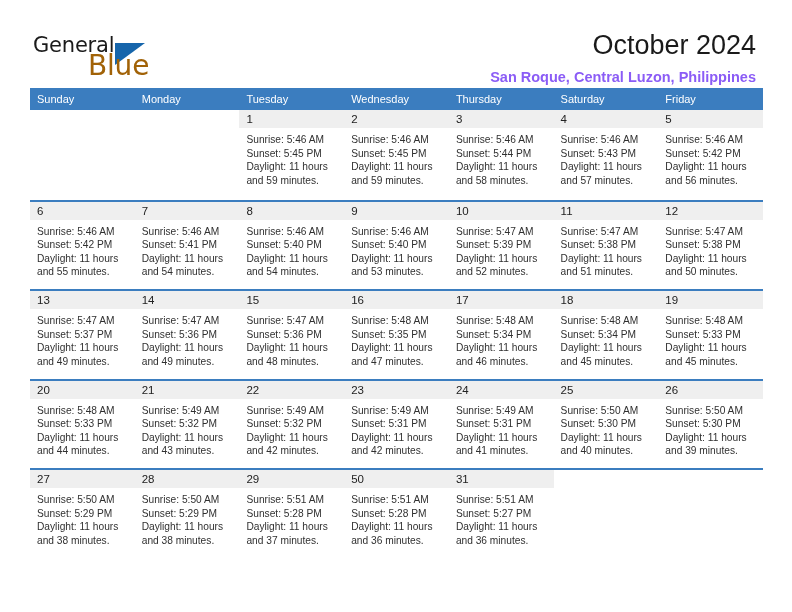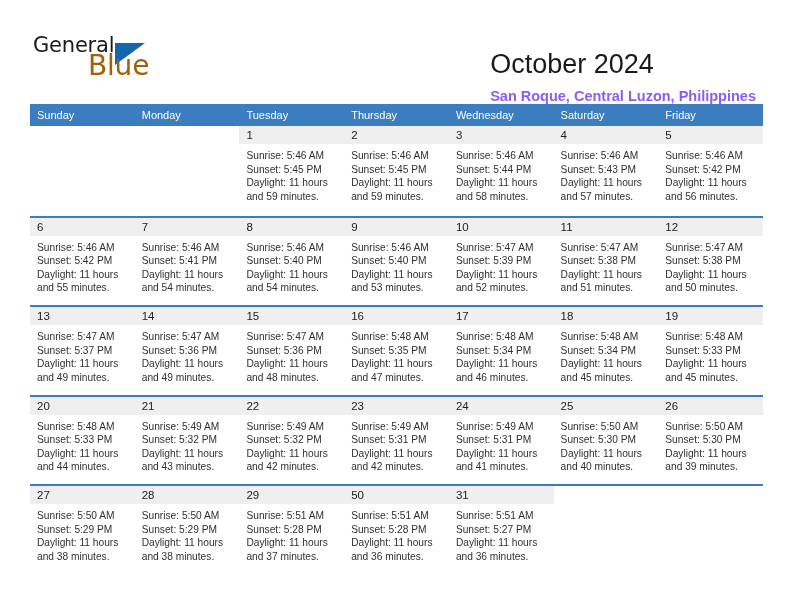--- a/index.html
+++ b/index.html
@@ -57,21 +57,22 @@
     position: absolute;
     left: 82px; top: 10px;
     width: 0; height: 0;
     border-left: 30px solid #1665ab;
     border-bottom: 22px solid transparent;
   }
 
   .title-block {
     position: absolute;
     right: 36px;
-    top: 47px;
+    top: 28px;
+    text-align: right;
   }
   .month-title {
     font-size: 27px;
     font-weight: 400;
     color: #1a1a1a;
     line-height: 34px;
     white-space: nowrap;
     font-family: "Liberation Sans", sans-serif;
   }
   .location-title {
@@ -81,21 +82,21 @@
     color: #8b5cf6;
     line-height: 18px;
     white-space: nowrap;
     font-family: "Liberation Sans", sans-serif;
   }
 
   
   .calendar {
     position: absolute;
     left: 30px;
-    top: 104px;
+    top: 88px;
     width: 733px;
   }
   .weekday-row {
     display: flex;
     background: #3b7dbf;
     height: 22px;
   }
   .weekday-cell {
     flex: 1 1 0;
     color: #ffffff;
@@ -160,22 +161,22 @@
       <div class="month-title">October 2024</div>
       <div class="location-title">San Roque, Central Luzon, Philippines</div>
     </div>
   </div>
 
   <div class="calendar">
     <div class="weekday-row" id="weekday-row">
         <div class="weekday-cell">Sunday</div>
         <div class="weekday-cell">Monday</div>
         <div class="weekday-cell">Tuesday</div>
+        <div class="weekday-cell">Wednesday</div>
         <div class="weekday-cell">Thursday</div>
-        <div class="weekday-cell">Wednesday</div>
         <div class="weekday-cell">Saturday</div>
         <div class="weekday-cell">Friday</div>
       </div>
     <div id="weeks-container">
         <div class="week-row first">
           <div class="day-cell">
             <div class="day-num-band"></div>
           </div>
           <div class="day-cell">
             <div class="day-num-band"></div>

